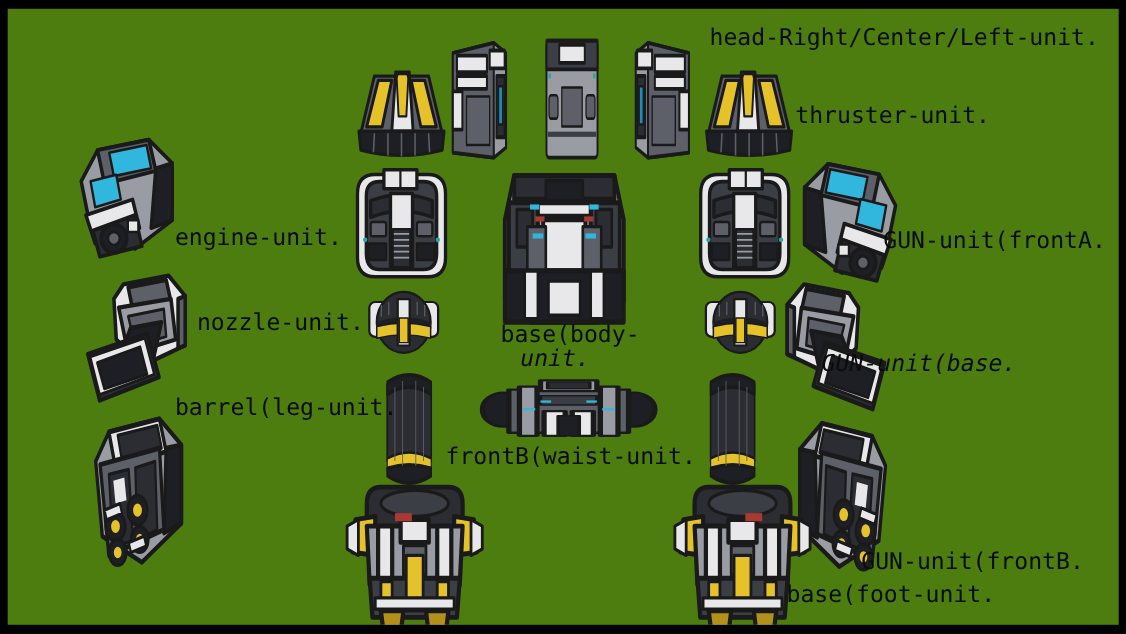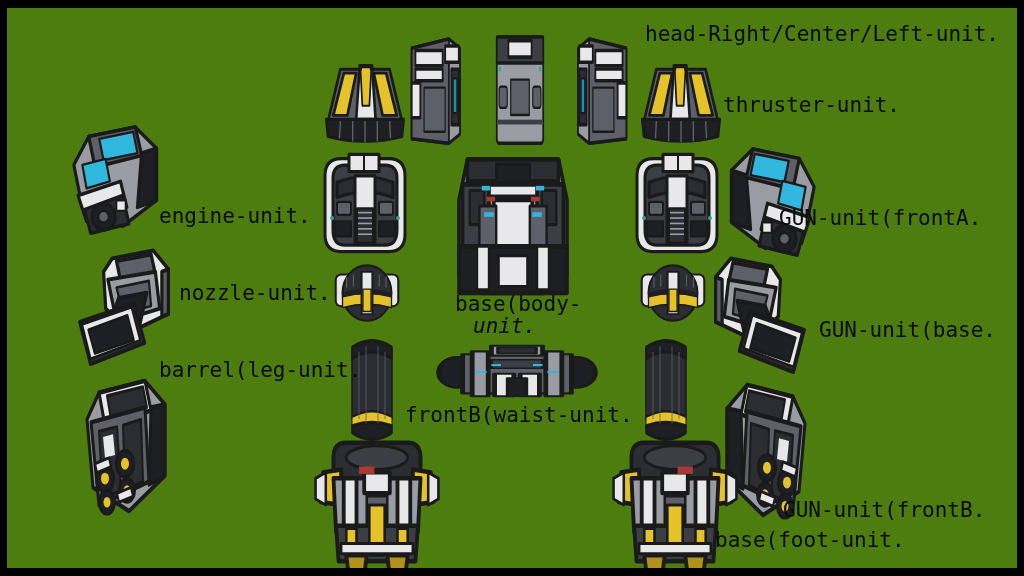--- a/index.html
+++ b/index.html
@@ -466,24 +466,24 @@
     <path d="M58,86 L74,86 L72,100 L60,100 Z" fill="#b2911a"></path>
     <rect x="36" y="26" width="12" height="5" fill="#a83a33" stroke="none"></rect>
   </g>
           </svg>
         </div>
       </div>
     <div id="labels-layer">
         <div class="label" style="left: 638px; top: 14px;">head-Right/Center/Left-unit.</div>
         <div class="label" style="left: 716px; top: 85px;">thruster-unit.</div>
         <div class="label" style="left: 152px; top: 196px; text-align: center;">engine-unit.</div>
-        <div class="label" style="left: 772px; top: 198px; text-align: right;">GUN-unit(frontA.</div>
+        <div class="label" style="left: 796px; top: 198px; text-align: right;">GUN-unit(frontA.</div>
         <div class="label" style="left: 172px; top: 273px; text-align: center;">nozzle-unit.</div>
         <div class="label" style="left: 448px; top: 284px;">base(body-</div>
         <div class="label" style="left: 466px; top: 306px; font-style: italic;">unit.</div>
-        <div class="label" style="left: 812px; top: 310px;">GUN-unit(base.</div>
+        <div class="label" style="left: 740px; top: 310px; font-style: italic;">GUN-unit(base.</div>
         <div class="label" style="left: 152px; top: 350px;">barrel(leg-unit.</div>
         <div class="label" style="left: 398px; top: 395px;">frontB(waist-unit.</div>
         <div class="label" style="left: 776px; top: 458px; margin-top: 32px;">GUN-unit(frontB.</div>
         <div class="label" style="left: 708px; top: 520px;">base(foot-unit.</div>
       </div>
   </div>
 </div>
 
 </body></html>

